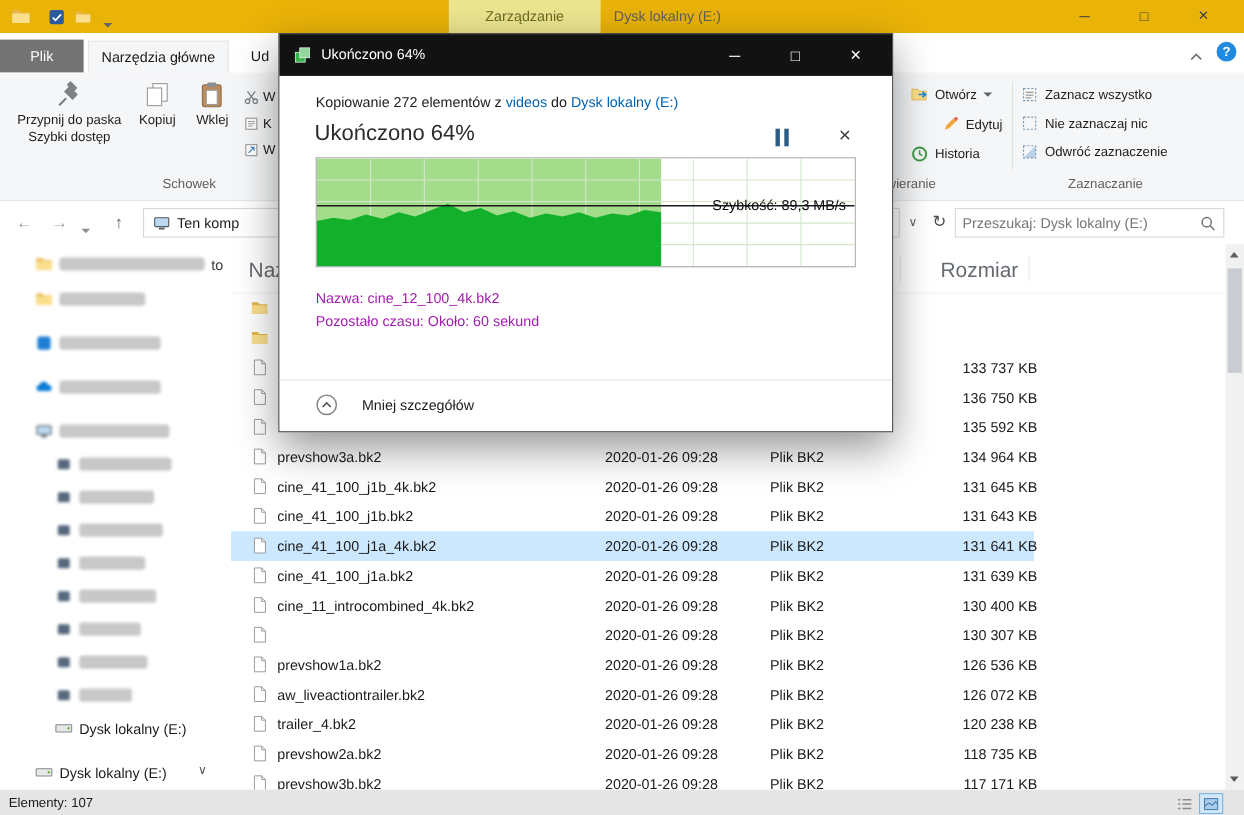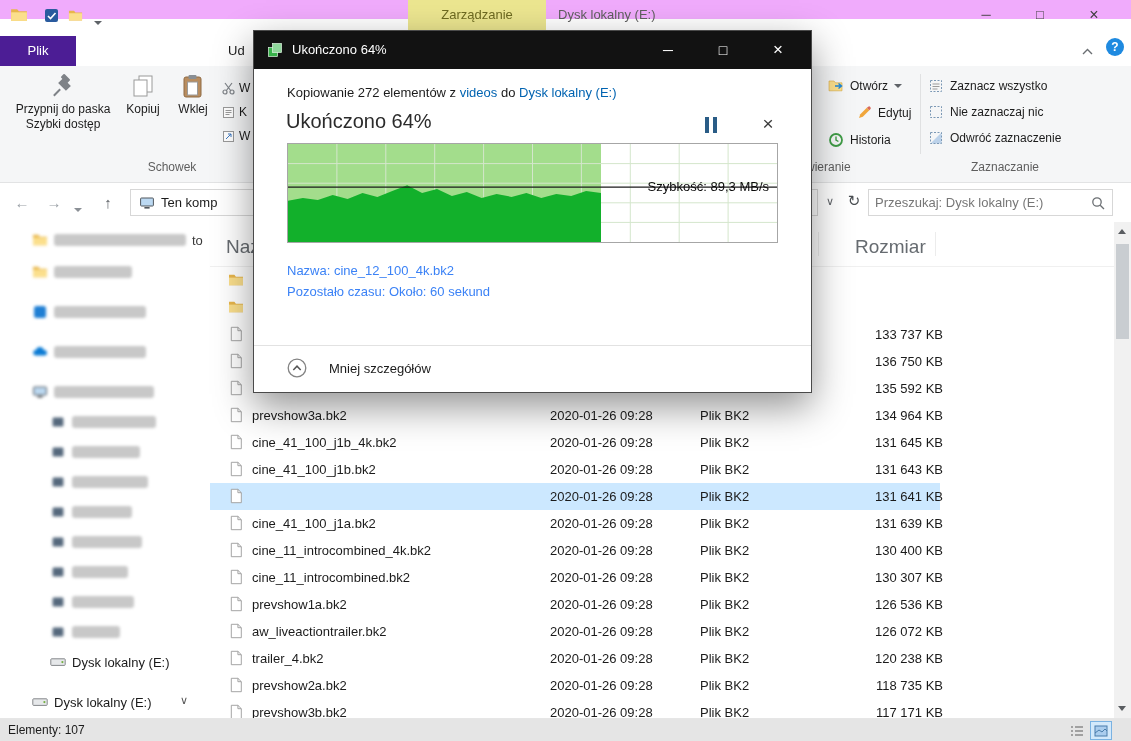--- a/index.html
+++ b/index.html
@@ -2,30 +2,30 @@
 <html><head>
 <meta charset="utf-8">
 <style>
 *{box-sizing:border-box;margin:0;padding:0;}
 body{background:#ffffff;font-family:"Liberation Sans",sans-serif;}
 #screen{position:relative;width:1131px;height:741px;background:#fff;overflow:hidden;font-size:13px;color:#1b1b1b;}
 .abs{position:absolute;}
 svg{display:block;}
 
 
-.titlebar{left:0;top:0;width:1131px;height:19px;background:#f0abfc;}
+.titlebar{left:0;top:0;width:1131px;height:30px;background:#eab308;}
 .tb-icon{position:absolute;display:inline-block;}
 .caret-down{display:inline-block;width:0;height:0;border-left:4px solid transparent;border-right:4px solid transparent;border-top:4px solid #5f6368;}
 .ctx-tab{position:absolute;left:408px;top:0;width:138px;height:30px;background:#ece690;color:#6e6a20;text-align:center;line-height:30px;font-size:13px;}
 .win-title{position:absolute;left:558px;top:0;line-height:30px;color:#5f5f5f;font-size:13px;}
 .winbtn{position:absolute;top:0;height:30px;width:52px;text-align:center;line-height:30px;color:#404040;font-size:13px;}
 
 
 .tabrow{left:0;top:30px;width:1131px;height:36px;background:#fff;}
-.file-tab{position:absolute;left:0;top:6px;width:76px;height:30px;background:#4c1d95;color:#fff;text-align:center;line-height:30px;}
+.file-tab{position:absolute;left:0;top:6px;width:76px;height:30px;background:#737373;color:#fff;text-align:center;line-height:30px;}
 .home-tab{position:absolute;left:80px;top:7px;width:128px;height:29px;background:#f5f6f7;border:1px solid #e4e4e4;border-bottom:none;text-align:center;line-height:27px;color:#1b1b1b;}
 .share-tab{position:absolute;left:228px;top:13px;color:#1b1b1b;}
 .collapse-chev{position:absolute;left:1082px;top:18px;}
 .help-btn{position:absolute;left:1106px;top:8px;width:18px;height:18px;border-radius:50%;background:#1f8ae0;color:#fff;font-size:12px;font-weight:bold;text-align:center;line-height:18px;}
 
 
 .ribbon{left:0;top:66px;width:1131px;height:117px;background:#f5f6f7;border-bottom:1px solid #e2e3e4;}
 .bigbtn{position:absolute;top:4px;text-align:center;}
 .bicon{display:block;margin:3px auto 3px;}
 .blabel{display:block;font-size:12px;line-height:15px;color:#1c1c1c;}
@@ -86,21 +86,21 @@
 .dlg-title{position:absolute;left:38px;top:0;line-height:38px;color:#fff;font-size:13px;}
 .dlg-btn{position:absolute;top:0;width:52px;height:38px;color:#fff;text-align:center;line-height:38px;font-size:14px;}
 .dlg-copyline{position:absolute;left:33px;top:54px;font-size:13px;color:#1b1b1b;}
 .dlg-link{color:#0063b1;text-decoration:none;cursor:pointer;}
 .dlg-heading{position:absolute;left:32px;top:79px;font-size:20px;color:#2b2b2b;}
 .dlg-pause{position:absolute;left:444px;top:84px;width:28px;height:22px;}
 .pbar{position:absolute;top:2px;width:4px;height:16px;background:#2a5c86;}
 .dlg-cancel{position:absolute;left:500px;top:80px;width:28px;height:26px;font-size:19px;color:#3c3c3c;text-align:center;line-height:26px;}
 .dlg-chart{position:absolute;left:33px;top:112px;width:491px;height:100px;border:1px solid #a6a6a6;background:#fff;}
 .dlg-speed{position:absolute;right:8px;top:19px;font-size:13px;color:#0b0b0b;margin-top:16px;}
-.dlg-details{position:absolute;left:33px;top:229px;font-size:13px;line-height:21px;color:#3b82f6;}
+.dlg-details{position:absolute;left:33px;top:229px;font-size:13px;line-height:21px;color:#a21caf;}
 .dlg-sep{position:absolute;left:0;top:314px;width:100%;height:1px;background:#e2e2e2;}
 .dlg-footer{position:absolute;left:33px;top:324px;height:26px;display:flex;align-items:center;gap:22px;font-size:13px;color:#1b1b1b;}
 </style>
 </head>
 <body>
 
 <div id="screen">
 
   <div class="titlebar abs">
     <span class="tb-icon" style="left:10px;top:6px;width:18px;height:18px;">
@@ -124,20 +124,21 @@
     <span class="tb-icon" style="left:94px;top:13px;"><span class="caret-down"></span></span>
     <div class="ctx-tab"><span>Zarządzanie</span></div>
     <span class="win-title">Dysk lokalny (E:)</span>
     <div class="winbtn" style="left:960px;"><span>─</span></div>
     <div class="winbtn" style="left:1014px;"><span>□</span></div>
     <div class="winbtn" style="left:1068px;font-size:16px;"><span>×</span></div>
   </div>
 
   <div class="tabrow abs">
     <div class="file-tab"><span>Plik</span></div>
+    <div class="home-tab"><span>Narzędzia główne</span></div>
     <span class="share-tab">Ud</span>
     <span class="collapse-chev">
       <svg width="11" height="7" viewBox="0 0 11 7">
           <polyline points="1,6 5.5,1.5 10,6" fill="none" stroke="#6a6e72" stroke-width="1.4"></polyline>
         </svg>
     </span>
     <span class="help-btn">?</span>
   </div>
 
   <div class="ribbon abs">
@@ -555,20 +556,21 @@
         <span class="fcell ftype">Plik BK2</span>
         <span class="fcell fsize">131 643 KB</span>
       </div>
       <div class="frow selected">
         <span class="ficon">
           <svg viewBox="0 0 16 16" width="16" height="16">
             <path d="M3.3 1.3h6.6l3.4 3.4v10H3.3z" fill="#fff" stroke="#9b9b9b" stroke-width="0.9"></path>
             <path d="M9.9 1.3v3.4h3.4" fill="none" stroke="#9b9b9b" stroke-width="0.9"></path>
           </svg>
         </span>
+        <span class="fcell fname">cine_41_100_j1a_4k.bk2</span>
         <span class="fcell fdate">2020-01-26 09:28</span>
         <span class="fcell ftype">Plik BK2</span>
         <span class="fcell fsize">131 641 KB</span>
       </div>
       <div class="frow">
         <span class="ficon">
           <svg viewBox="0 0 16 16" width="16" height="16">
             <path d="M3.3 1.3h6.6l3.4 3.4v10H3.3z" fill="#fff" stroke="#9b9b9b" stroke-width="0.9"></path>
             <path d="M9.9 1.3v3.4h3.4" fill="none" stroke="#9b9b9b" stroke-width="0.9"></path>
           </svg>
@@ -590,21 +592,20 @@
         <span class="fcell ftype">Plik BK2</span>
         <span class="fcell fsize">130 400 KB</span>
       </div>
       <div class="frow">
         <span class="ficon">
           <svg viewBox="0 0 16 16" width="16" height="16">
             <path d="M3.3 1.3h6.6l3.4 3.4v10H3.3z" fill="#fff" stroke="#9b9b9b" stroke-width="0.9"></path>
             <path d="M9.9 1.3v3.4h3.4" fill="none" stroke="#9b9b9b" stroke-width="0.9"></path>
           </svg>
         </span>
-        <span class="fcell fname">cine_11_introcombined.bk2</span>
         <span class="fcell fdate">2020-01-26 09:28</span>
         <span class="fcell ftype">Plik BK2</span>
         <span class="fcell fsize">130 307 KB</span>
       </div>
       <div class="frow">
         <span class="ficon">
           <svg viewBox="0 0 16 16" width="16" height="16">
             <path d="M3.3 1.3h6.6l3.4 3.4v10H3.3z" fill="#fff" stroke="#9b9b9b" stroke-width="0.9"></path>
             <path d="M9.9 1.3v3.4h3.4" fill="none" stroke="#9b9b9b" stroke-width="0.9"></path>
           </svg>

